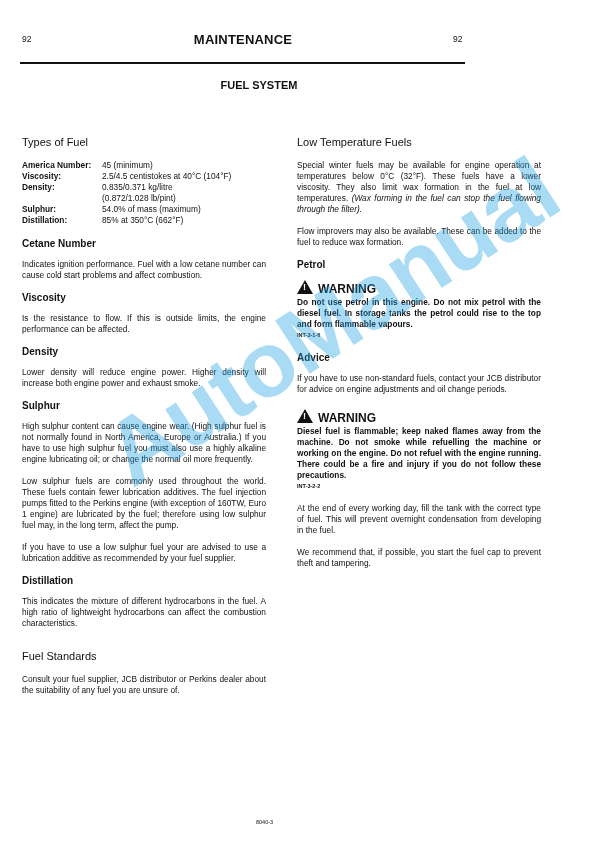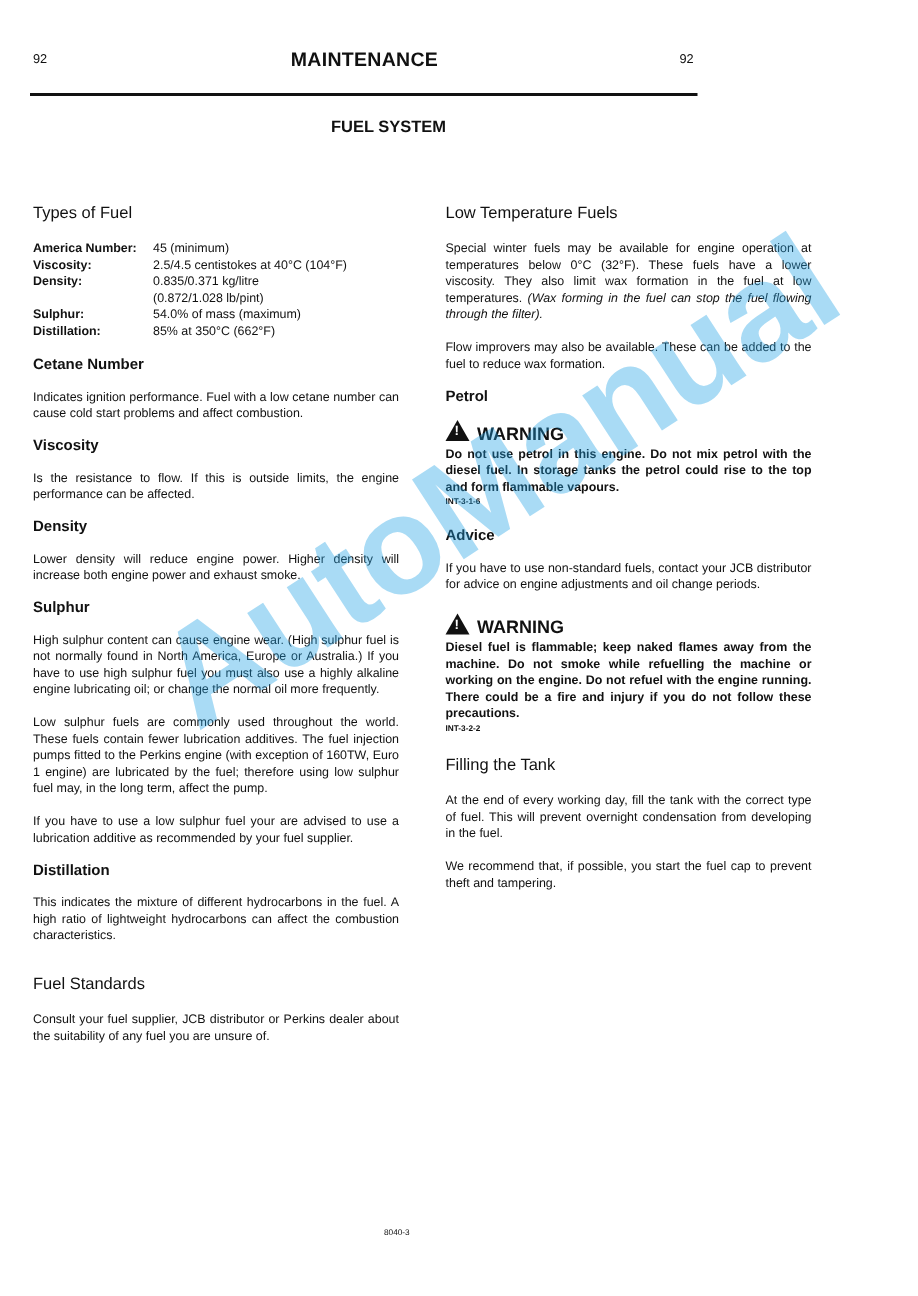--- a/index.html
+++ b/index.html
@@ -96,20 +96,19 @@
 
   <h3>Advice</h3>
   <p>If you have to use non-standard fuels, contact your JCB distributor for advice on engine adjustments and oil change periods.</p>
 
   <div class="warning-head" style="margin-top:14px">
     <span class="tri"></span><span>WARNING</span>
   </div>
   <p class="warn-text">Diesel fuel is flammable; keep naked flames away from the machine.  Do not smoke while refuelling the machine or working on the engine.  Do not refuel with the engine running.  There could be a fire and injury if you do not follow these precautions.</p>
   <p class="warn-code">INT-3-2-2</p>
 
-  <h2>Filling the Tank</h2>
   <p>At the end of every working day, fill the tank with the correct type of fuel.  This will prevent overnight condensation from developing in the fuel.</p>
   <p>We recommend that, if possible, you start the fuel cap to prevent theft and tampering.</p>
 </div>
 
 <div class="footer">8040-3</div>
 
 <div class="watermark">AutoManual</div>
 
 </body></html>

